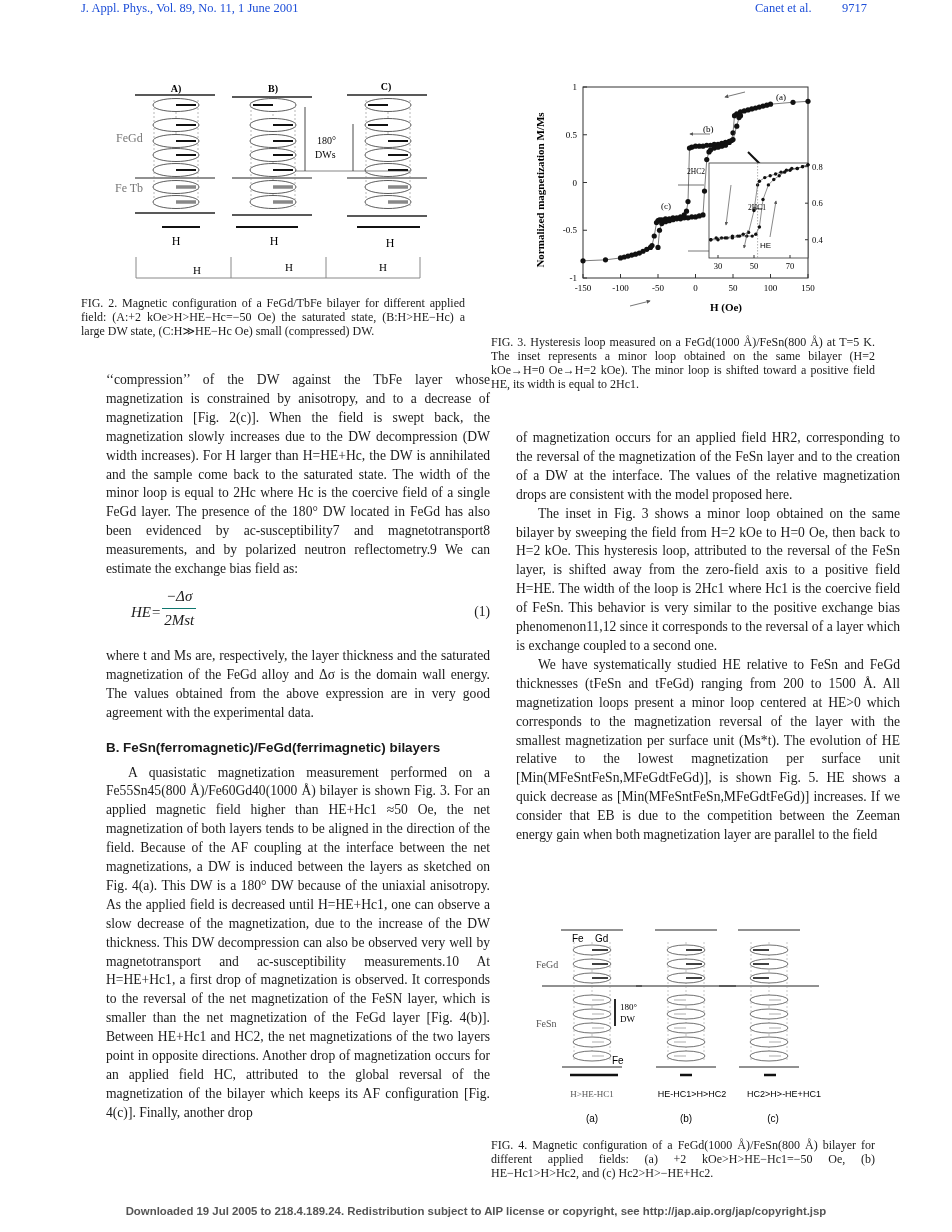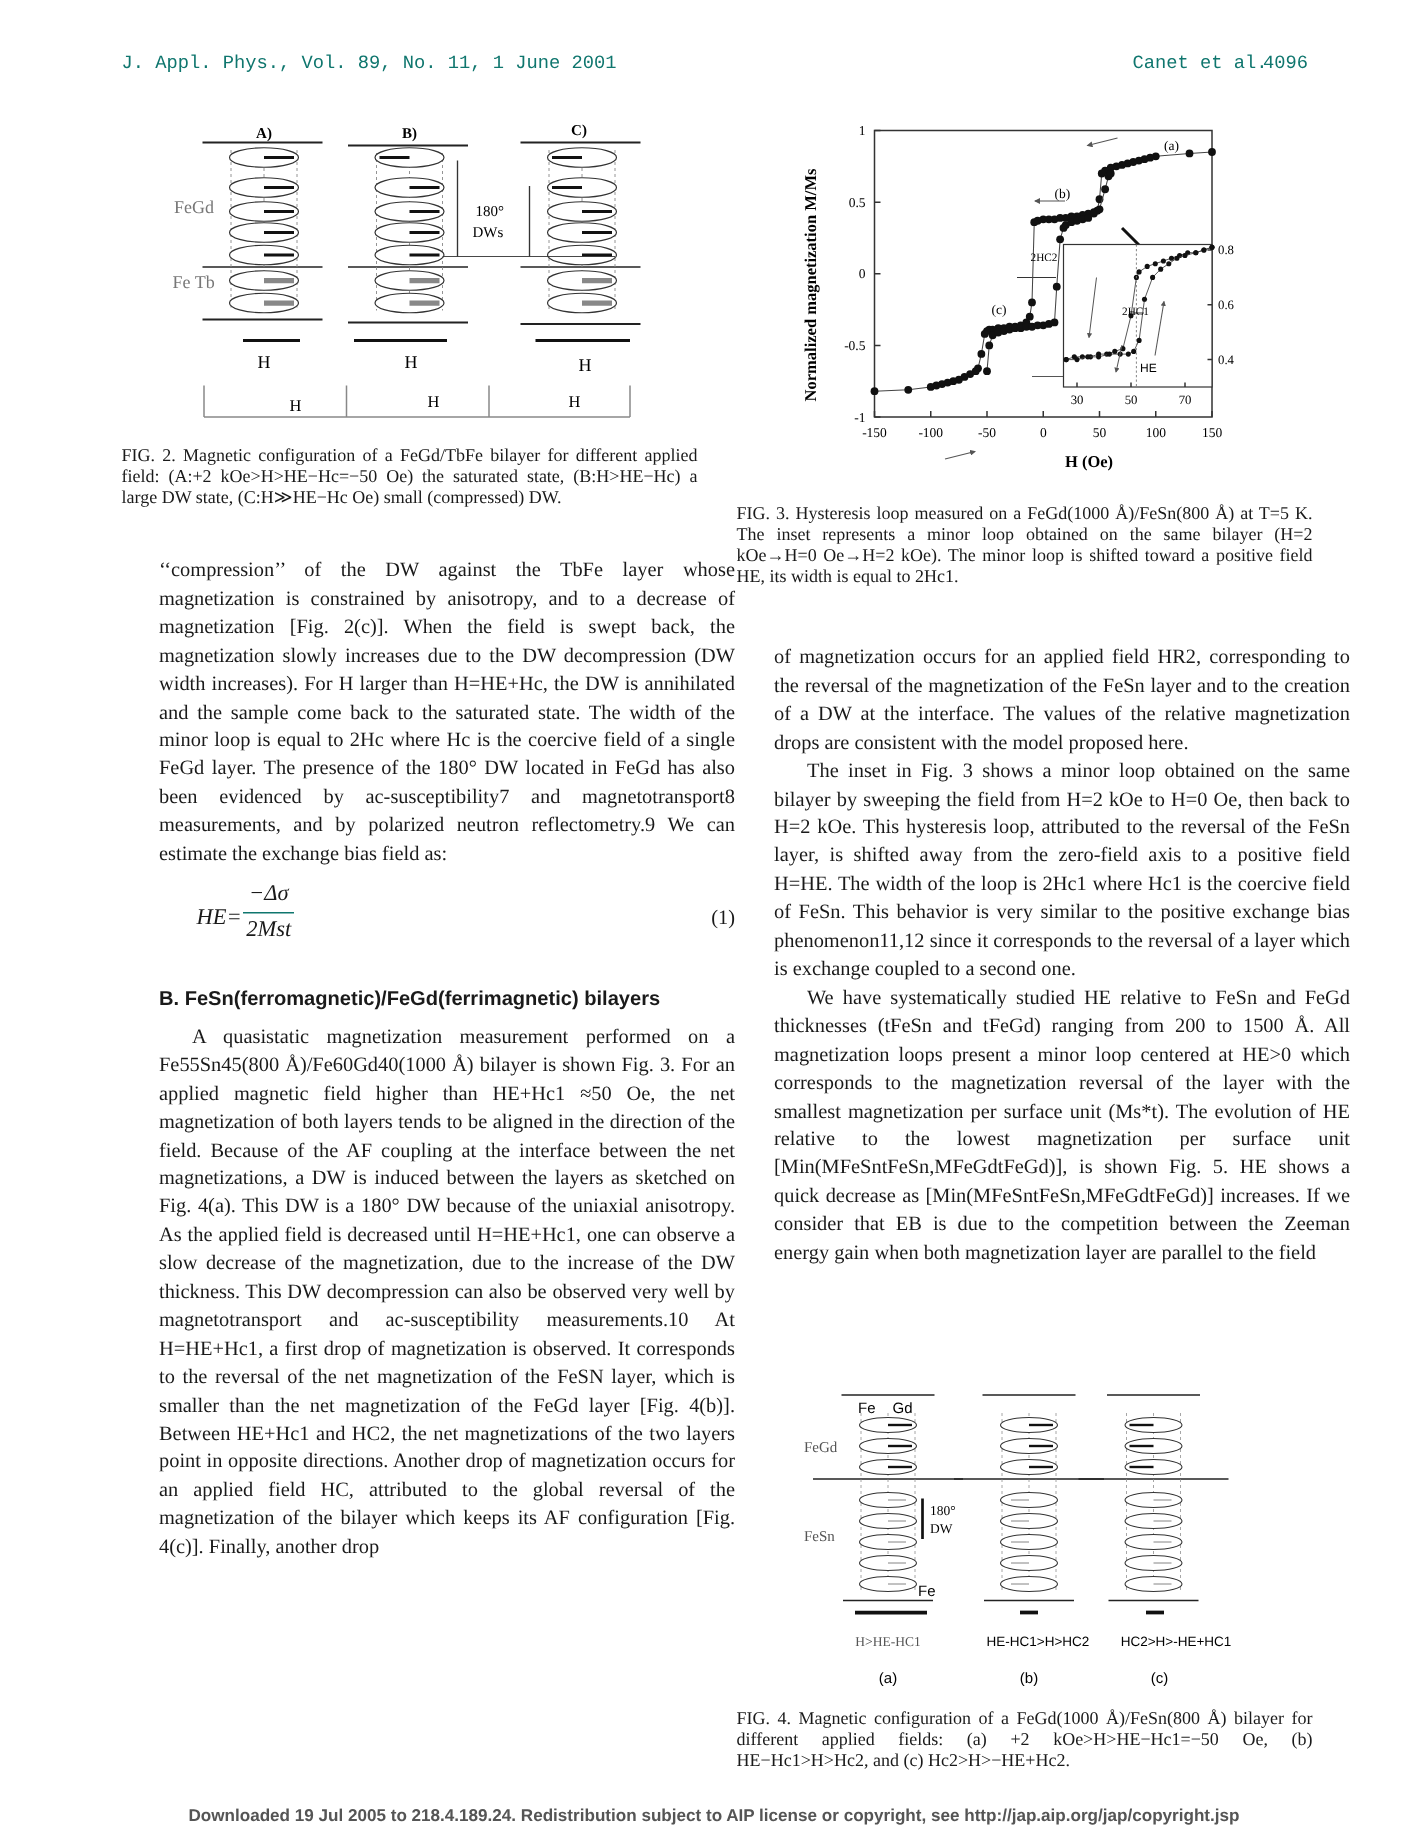--- a/index.html
+++ b/index.html
@@ -1,17 +1,17 @@
 <!DOCTYPE html>
 <html><head>
 <meta charset="utf-8">
 <style>
   html, body { margin:0; padding:0; background:#fff; }
   body { width:952px; height:1232px; position:relative; overflow:hidden; font-family:"Liberation Serif", serif; color:#1a1a1a; }
-  .hdr { position:absolute; top:35px; font-family:Liberation Mono, monospace; font-size:12.5px; color:#0f766e; }
+  .hdr { position:absolute; top:1px; font-family:Liberation Serif, serif; font-size:12.5px; color:#1d4ed8; }
   .col { position:absolute; font-size:13.6px; line-height:18.9px; text-align:justify;margin-left:25px; }
   .col p { margin:0; }
   .indent { text-indent:22px; }
   .cap { position:absolute; font-size:12px; line-height:14px; text-align:justify; }
   .sec { font-family:"Liberation Sans", sans-serif; font-weight:bold; font-size:13.4px; margin:16px 0 6px 0; text-align:left; }
   .eq { position:relative; height:56px; margin:6px 0 6px 0; }
   .eq .lhs { position:absolute; left:25px; top:18px; font-style:italic; font-size:15px; }
   .eq .frac { position:absolute; left:56px; top:2px; text-align:center; font-size:15px; }
   .eq .frac .num { border-bottom:1px solid #0f766e; padding:0 4px 2px; font-style:italic; }
   .eq .frac .den { padding-top:2px; font-style:italic; }
@@ -20,21 +20,21 @@
   svg text { font-family:"Liberation Serif", serif; }
   .sanslabel { font-family:"Liberation Sans", sans-serif; }
 </style>
 </head>
 <body>
 
 <div class="hdr" style="left:81px;">J. Appl. Phys., Vol. 89, No. 11, 1 June 2001</div>
 <div class="hdr" style="left:755px;">
   <span>Canet et al.</span>
 </div>
-<div class="hdr" style="left:842px;">4096</div>
+<div class="hdr" style="left:842px;">9717</div>
 
 <svg style="position:absolute;left:80px;top:75px;" width="370" height="210" viewBox="0 0 370 210">
   <g>
     <text x="96" y="17" font-size="10" font-weight="bold" text-anchor="middle">A)</text>
     <text x="193" y="17" font-size="10" font-weight="bold" text-anchor="middle">B)</text>
     <text x="306" y="15" font-size="10" font-weight="bold" text-anchor="middle">C)</text>
   </g>
   <text x="36" y="67" font-size="12" fill="#777">FeGd</text>
   <text x="35" y="117" font-size="12" fill="#777">Fe Tb</text>
   <text x="237" y="69" font-size="10">180°</text>
@@ -324,20 +324,21 @@
 <div class="col" style="left:81px;top:371px;width:384px;">
   <p>‘‘compression’’ of the DW against the TbFe layer whose magnetization is constrained by anisotropy, and to a decrease of magnetization [Fig. 2(c)]. When the field is swept back, the magnetization slowly increases due to the DW decompression (DW width increases). For H larger than H=HE+Hc, the DW is annihilated and the sample come back to the saturated state. The width of the minor loop is equal to 2Hc where Hc is the coercive field of a single FeGd layer. The presence of the 180° DW located in FeGd has also been evidenced by ac-susceptibility7 and magnetotransport8 measurements, and by polarized neutron reflectometry.9 We can estimate the exchange bias field as:</p>
   <div class="eq">
     <span class="lhs">HE=</span>
     <span class="frac">
       <div class="num">−Δσ</div>
       <div class="den">2Mst</div>
     </span>
     <span class="num-label">(1)</span>
   </div>
+  <p>where t and Ms are, respectively, the layer thickness and the saturated magnetization of the FeGd alloy and Δσ is the domain wall energy. The values obtained from the above expression are in very good agreement with the experimental data.</p>
   <div class="sec">B. FeSn(ferromagnetic)/FeGd(ferrimagnetic) bilayers</div>
   <p class="indent">A quasistatic magnetization measurement performed on a Fe55Sn45(800 Å)/Fe60Gd40(1000 Å) bilayer is shown Fig. 3. For an applied magnetic field higher than HE+Hc1 ≈50 Oe, the net magnetization of both layers tends to be aligned in the direction of the field. Because of the AF coupling at the interface between the net magnetizations, a DW is induced between the layers as sketched on Fig. 4(a). This DW is a 180° DW because of the uniaxial anisotropy. As the applied field is decreased until H=HE+Hc1, one can observe a slow decrease of the magnetization, due to the increase of the DW thickness. This DW decompression can also be observed very well by magnetotransport and ac-susceptibility measurements.10 At H=HE+Hc1, a first drop of magnetization is observed. It corresponds to the reversal of the net magnetization of the FeSN layer, which is smaller than the net magnetization of the FeGd layer [Fig. 4(b)]. Between HE+Hc1 and HC2, the net magnetizations of the two layers point in opposite directions. Another drop of magnetization occurs for an applied field HC, attributed to the global reversal of the magnetization of the bilayer which keeps its AF configuration [Fig. 4(c)]. Finally, another drop</p>
 </div>
 
 <div class="col" style="left:491px;top:429px;width:384px;">
   <p>of magnetization occurs for an applied field HR2, corresponding to the reversal of the magnetization of the FeSn layer and to the creation of a DW at the interface. The values of the relative magnetization drops are consistent with the model proposed here.</p>
   <p class="indent">The inset in Fig. 3 shows a minor loop obtained on the same bilayer by sweeping the field from H=2 kOe to H=0 Oe, then back to H=2 kOe. This hysteresis loop, attributed to the reversal of the FeSn layer, is shifted away from the zero-field axis to a positive field H=HE. The width of the loop is 2Hc1 where Hc1 is the coercive field of FeSn. This behavior is very similar to the positive exchange bias phenomenon11,12 since it corresponds to the reversal of a layer which is exchange coupled to a second one.</p>
   <p class="indent">We have systematically studied HE relative to FeSn and FeGd thicknesses (tFeSn and tFeGd) ranging from 200 to 1500 Å. All magnetization loops present a minor loop centered at HE&gt;0 which corresponds to the magnetization reversal of the layer with the smallest magnetization per surface unit (Ms*t). The evolution of HE relative to the lowest magnetization per surface unit [Min(MFeSntFeSn,MFeGdtFeGd)], is shown Fig. 5. HE shows a quick decrease as [Min(MFeSntFeSn,MFeGdtFeGd)] increases. If we consider that EB is due to the competition between the Zeeman energy gain when both magnetization layer are parallel to the field</p>
 </div>
 

